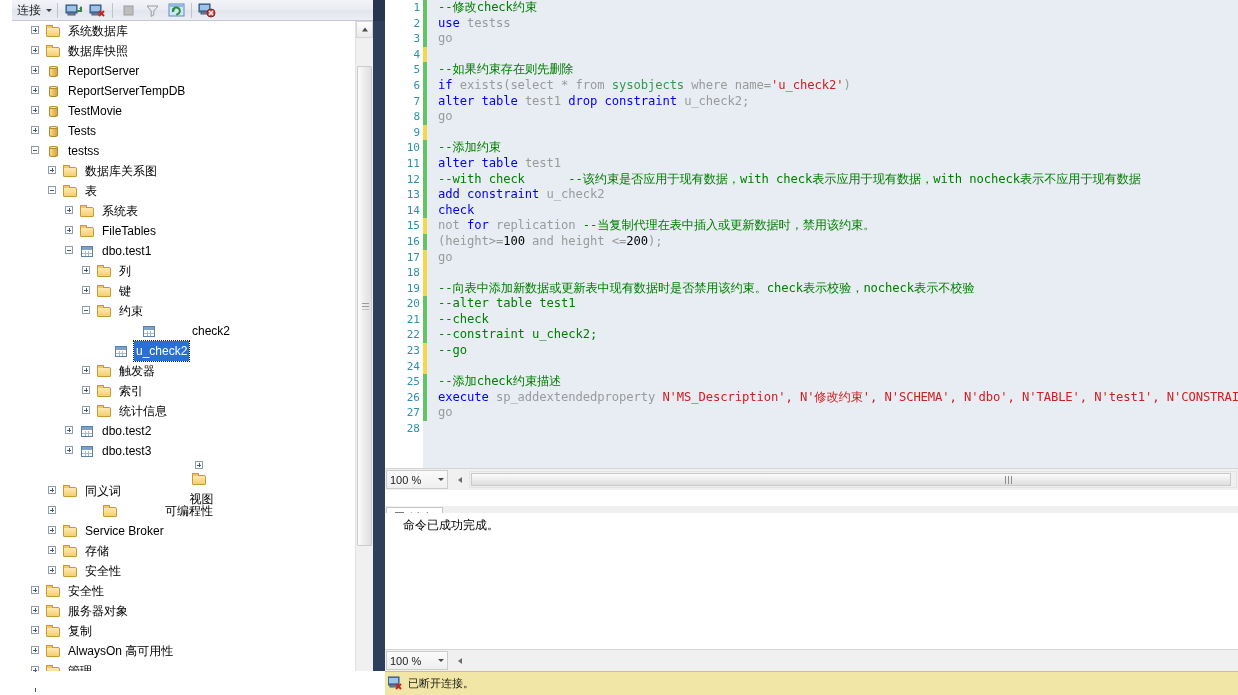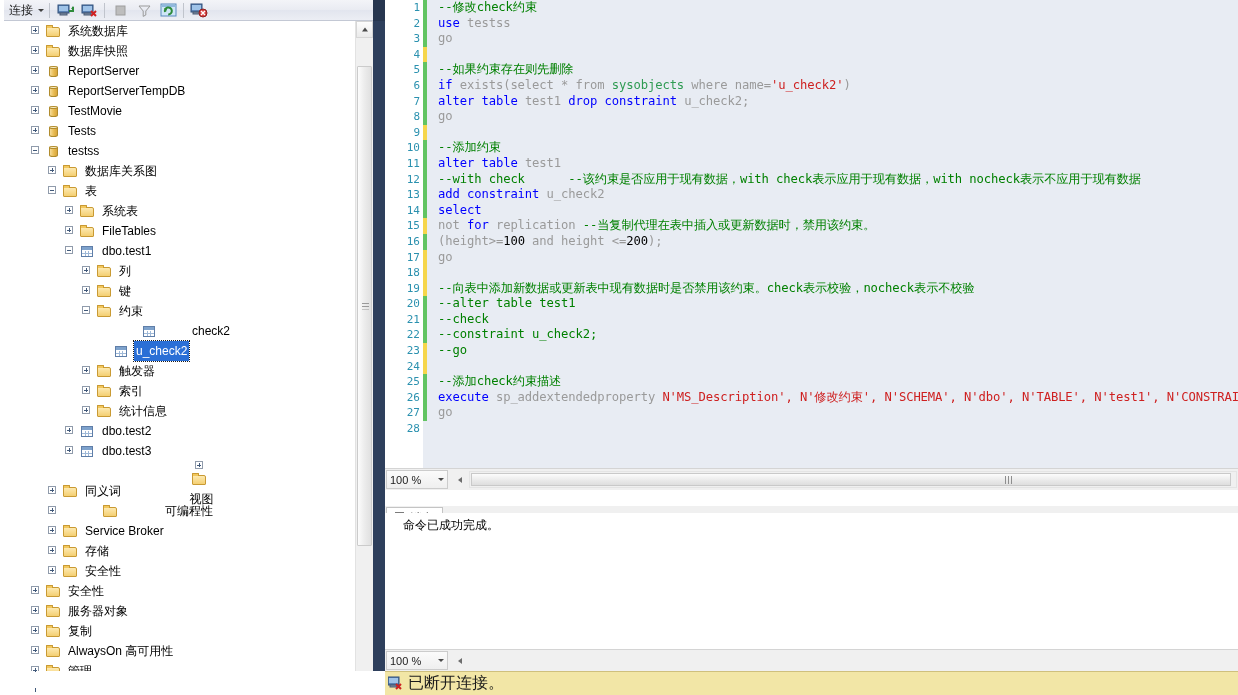--- a/index.html
+++ b/index.html
@@ -8,21 +8,21 @@
     background:#ffffff;
     font-family:"Liberation Sans","DejaVu Sans",sans-serif;
     font-size:12px;color:#000;
     -webkit-font-smoothing:none;
   }
   #app{position:relative;width:1238px;height:695px;}
 
   
   #left-pane{position:absolute;left:0;top:0;width:373px;height:695px;background:#fff;}
   #oe-toolbar{
-    position:absolute;left:4px;top:0;width:373px;height:21px;
+    position:absolute;left:12px;top:0;width:373px;height:21px;
     background:linear-gradient(to bottom,#f3f4f8 0%,#e9ebf2 50%,#e2e5ee 51%,#eceef4 100%);
     border-bottom:1px solid #c3c8d4;
     display:flex;align-items:center;box-sizing:border-box;
   }
   .tb-label{font-size:12px;color:#1b1b1b;padding:0 2px 0 5px;line-height:20px;white-space:nowrap;}
   .tb-caret{width:11px;height:20px;display:flex;align-items:center;justify-content:center;}
   .tb-caret:after{content:"";border-left:3px solid transparent;border-right:3px solid transparent;border-top:3px solid #404040;display:block;}
   .tb-sep{width:1px;height:15px;background:#c0c4cc;margin:0 3px;}
   .tb-btn{width:24px;height:20px;display:flex;align-items:center;justify-content:center;position:relative;}
   .tb-btn svg{display:block;}
@@ -183,21 +183,21 @@
     display:flex;align-items:center;
   }
 
   
   #statusbar{
     position:absolute;left:0;top:671px;width:853px;height:24px;
     background:#f2e6a6;border-top:1px solid #cfc07d;box-sizing:border-box;
     display:flex;align-items:center;padding-left:3px;
   }
   .status-ico{width:16px;height:16px;position:relative;margin-right:4px;flex:0 0 16px;}
-  .status-txt{font-size:16px;color:#1b1b1b;}
+  .status-txt{font-size:11px;color:#1b1b1b;}
   #statusbar-left-gap{position:absolute;left:0;top:671px;width:385px;height:24px;background:#fff;}
 </style>
 </head>
 <body>
 
 <div id="app">
 
   <div id="left-pane">
 
     <div id="oe-toolbar">
@@ -525,21 +525,21 @@
           <div class="code-row"><span class="gutter-num">4</span><span class="changebar y"></span><span class="gutter-fill"></span><span class="code-txt"></span></div>
           <div class="code-row"><span class="gutter-num">5</span><span class="changebar g"></span><span class="gutter-fill"></span><span class="code-txt"><span class="cm">--如果约束存在则先删除</span></span></div>
           <div class="code-row"><span class="gutter-num">6</span><span class="changebar g"></span><span class="gutter-fill"></span><span class="code-txt"><span class="kw">if </span><span class="gray">exists(select </span><span class="gray">* </span><span class="gray">from </span><span class="sysobj">sysobjects </span><span class="gray">where </span><span class="gray">name=</span><span class="str">'u_check2'</span><span class="gray">)</span></span></div>
           <div class="code-row"><span class="gutter-num">7</span><span class="changebar g"></span><span class="gutter-fill"></span><span class="code-txt"><span class="kw">alter </span><span class="kw">table </span><span class="gray">test1 </span><span class="kw">drop </span><span class="kw">constraint </span><span class="gray">u_check2;</span></span></div>
           <div class="code-row"><span class="gutter-num">8</span><span class="changebar g"></span><span class="gutter-fill"></span><span class="code-txt"><span class="gray">go</span></span></div>
           <div class="code-row"><span class="gutter-num">9</span><span class="changebar y"></span><span class="gutter-fill"></span><span class="code-txt"></span></div>
           <div class="code-row"><span class="gutter-num">10</span><span class="changebar g"></span><span class="gutter-fill"></span><span class="code-txt"><span class="cm">--添加约束</span></span></div>
           <div class="code-row"><span class="gutter-num">11</span><span class="changebar g"></span><span class="gutter-fill"></span><span class="code-txt"><span class="kw">alter </span><span class="kw">table </span><span class="gray">test1</span></span></div>
           <div class="code-row"><span class="gutter-num">12</span><span class="changebar g"></span><span class="gutter-fill"></span><span class="code-txt"><span class="cm">--with check      --该约束是否应用于现有数据，with check表示应用于现有数据，with nocheck表示不应用于现有数据</span></span></div>
           <div class="code-row"><span class="gutter-num">13</span><span class="changebar g"></span><span class="gutter-fill"></span><span class="code-txt"><span class="kw">add </span><span class="kw">constraint </span><span class="gray">u_check2</span></span></div>
-          <div class="code-row"><span class="gutter-num">14</span><span class="changebar g"></span><span class="gutter-fill"></span><span class="code-txt"><span class="kw">select</span></span></div>
+          <div class="code-row"><span class="gutter-num">14</span><span class="changebar g"></span><span class="gutter-fill"></span><span class="code-txt"><span class="kw">check</span></span></div>
           <div class="code-row"><span class="gutter-num">15</span><span class="changebar y"></span><span class="gutter-fill"></span><span class="code-txt"><span class="gray">not </span><span class="kw">for </span><span class="gray">replication </span><span class="cm">--当复制代理在表中插入或更新数据时，禁用该约束。</span></span></div>
           <div class="code-row"><span class="gutter-num">16</span><span class="changebar g"></span><span class="gutter-fill"></span><span class="code-txt"><span class="gray">(height</span><span class="gray">&gt;=</span><span class="num">100 </span><span class="gray">and </span><span class="gray">height </span><span class="gray">&lt;=</span><span class="num">200</span><span class="gray">);</span></span></div>
           <div class="code-row"><span class="gutter-num">17</span><span class="changebar y"></span><span class="gutter-fill"></span><span class="code-txt"><span class="gray">go</span></span></div>
           <div class="code-row"><span class="gutter-num">18</span><span class="changebar y"></span><span class="gutter-fill"></span><span class="code-txt"></span></div>
           <div class="code-row"><span class="gutter-num">19</span><span class="changebar y"></span><span class="gutter-fill"></span><span class="code-txt"><span class="cm">--向表中添加新数据或更新表中现有数据时是否禁用该约束。check表示校验，nocheck表示不校验</span></span></div>
           <div class="code-row"><span class="gutter-num">20</span><span class="changebar g"></span><span class="gutter-fill"></span><span class="code-txt"><span class="cm">--alter table test1</span></span></div>
           <div class="code-row"><span class="gutter-num">21</span><span class="changebar g"></span><span class="gutter-fill"></span><span class="code-txt"><span class="cm">--check</span></span></div>
           <div class="code-row"><span class="gutter-num">22</span><span class="changebar g"></span><span class="gutter-fill"></span><span class="code-txt"><span class="cm">--constraint u_check2;</span></span></div>
           <div class="code-row"><span class="gutter-num">23</span><span class="changebar y"></span><span class="gutter-fill"></span><span class="code-txt"><span class="cm">--go</span></span></div>
           <div class="code-row"><span class="gutter-num">24</span><span class="changebar y"></span><span class="gutter-fill"></span><span class="code-txt"></span></div>

